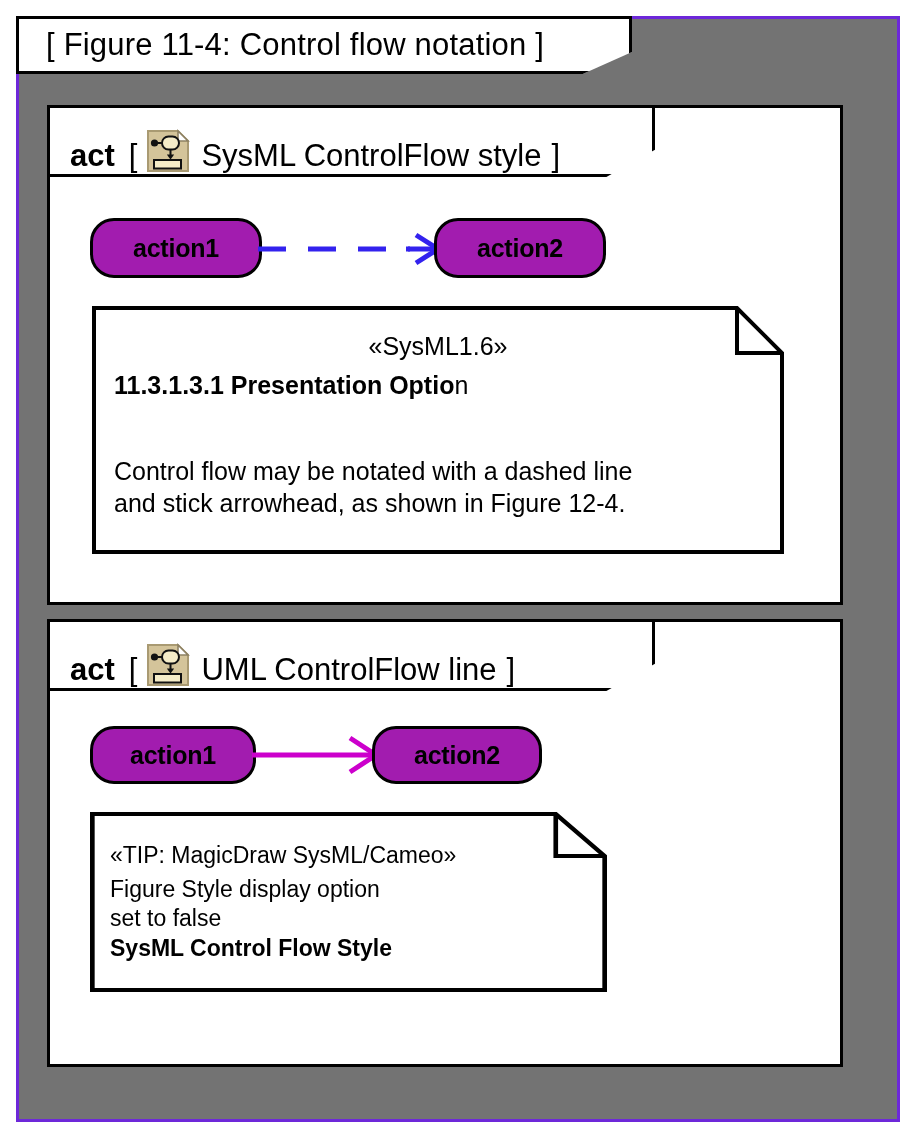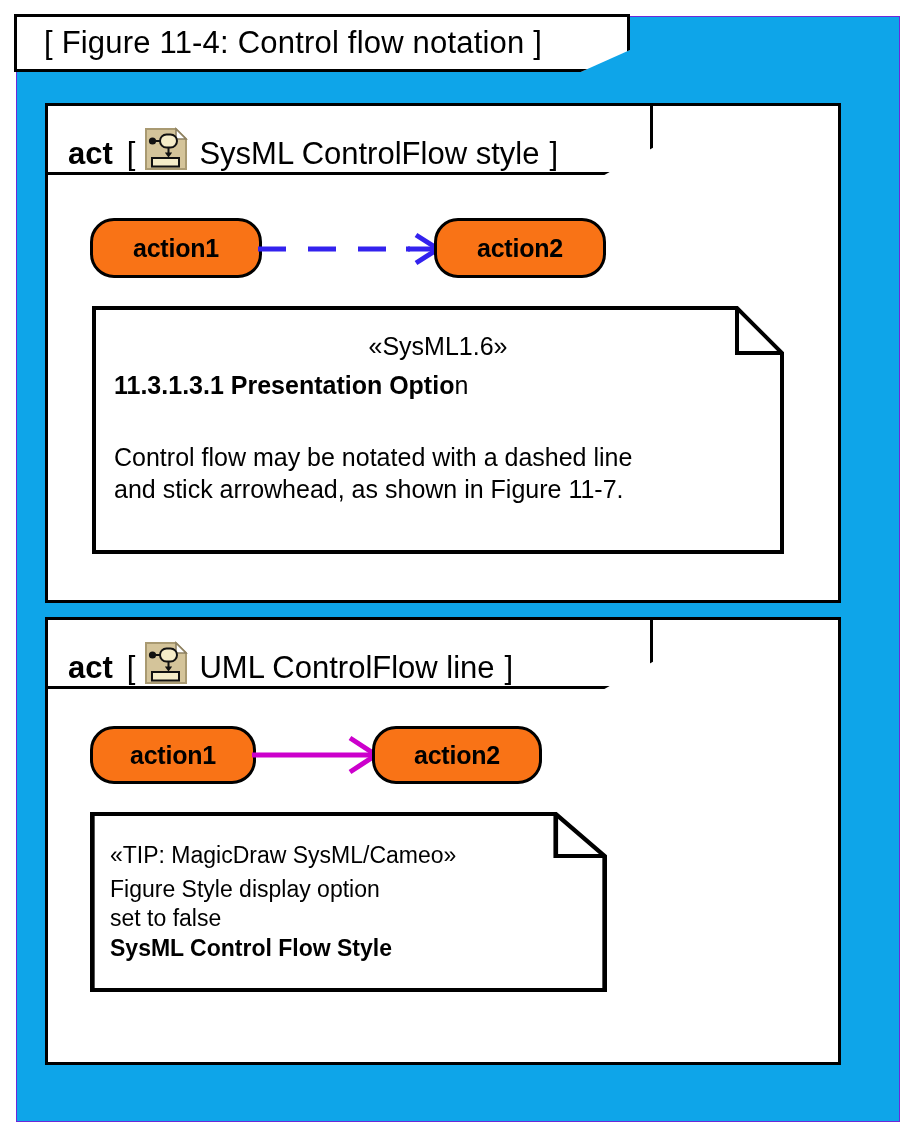--- a/index.html
+++ b/index.html
@@ -16,23 +16,23 @@
     overflow: hidden;
   }
 
   
   .outer-frame {
     position: absolute;
     left: 16px;
     top: 16px;
     width: 884px;
     height: 1106px;
-    border: 1px solid #6d28d9;
-    box-sizing: border-box;
-    background: #0ea5e9;
+    border: 3px solid #6d28d9;
+    box-sizing: border-box;
+    background: #737373;
     padding-left: 8px;
   }
 
   
   .frame-tab {
     position: absolute;
     background: #ffffff;
     border: 3px solid #000000;
     box-sizing: border-box;
     display: flex;
@@ -97,21 +97,21 @@
     flex: 0 0 46px;
     margin-right: 10px;
     display: block;
   }
 
   
   .action-node {
     position: absolute;
     border: 3px solid #000000;
     border-radius: 24px;
-    background: #f97316;
+    background: #a21caf;
     box-sizing: border-box;
     display: flex;
     align-items: center;
     justify-content: center;
     font-weight: bold;
     font-size: 25px;
     letter-spacing: -0.2px;
   }
 
   
@@ -151,21 +151,21 @@
   #note-1 { left: 92px; top: 306px; width: 692px; height: 248px; }
   #note-1 .note-body { padding: 26px 22px 0 22px; }
   #note-1 .note-stereotype {
     text-align: center;
     font-size: 25px;
     margin-bottom: 10px;
   }
   #note-1 .note-heading {
     font-size: 25px;
     font-weight: bold;
-    margin-bottom: 42px;
+    margin-bottom: 56px;
   }
   #note-1 .note-heading .tail { font-weight: normal; }
   #note-1 .note-text {
     font-size: 25px;
     line-height: 1.26;
   }
 
   #note-2 { left: 90px; top: 812px; width: 517px; height: 180px; }
   #note-2 .note-body { padding: 30px 14px 0 14px; }
   #note-2 .note-stereotype {
@@ -256,21 +256,21 @@
 
 <div class="note" id="note-1">
   <svg class="note-svg" viewBox="0 0 692 248" preserveAspectRatio="none">
     <path d="M2 2 H645 L690 47 V246 H2 Z" fill="#ffffff" stroke="#000000" stroke-width="4"></path>
     <path d="M645 2 L645 47 H690" fill="none" stroke="#000000" stroke-width="4"></path>
   </svg>
   <div class="note-body">
     <div class="note-stereotype">«SysML1.6»</div>
     <div class="note-heading"><span>11.3.1.3.1 Presentation Optio</span><span class="tail">n</span></div>
     <div class="note-text">Control flow may be notated with a dashed line</div>
-    <div class="note-text">and stick arrowhead, as shown in Figure 11-7.</div>
+    <div class="note-text">and stick arrowhead, as shown in Figure 12-4.</div>
   </div>
 </div>
 
 <div class="action-node" id="f2-action1">
   <span>action1</span>
 </div>
 
 <svg class="connector" id="control-flow-solid" viewBox="0 0 126 50">
   <line x1="0" y1="25" x2="124" y2="25" stroke="#cc00cc" stroke-width="5"></line>
   <polyline points="98,8 124,25 98,42" fill="none" stroke="#cc00cc" stroke-width="5" stroke-linecap="butt" stroke-linejoin="miter"></polyline>

